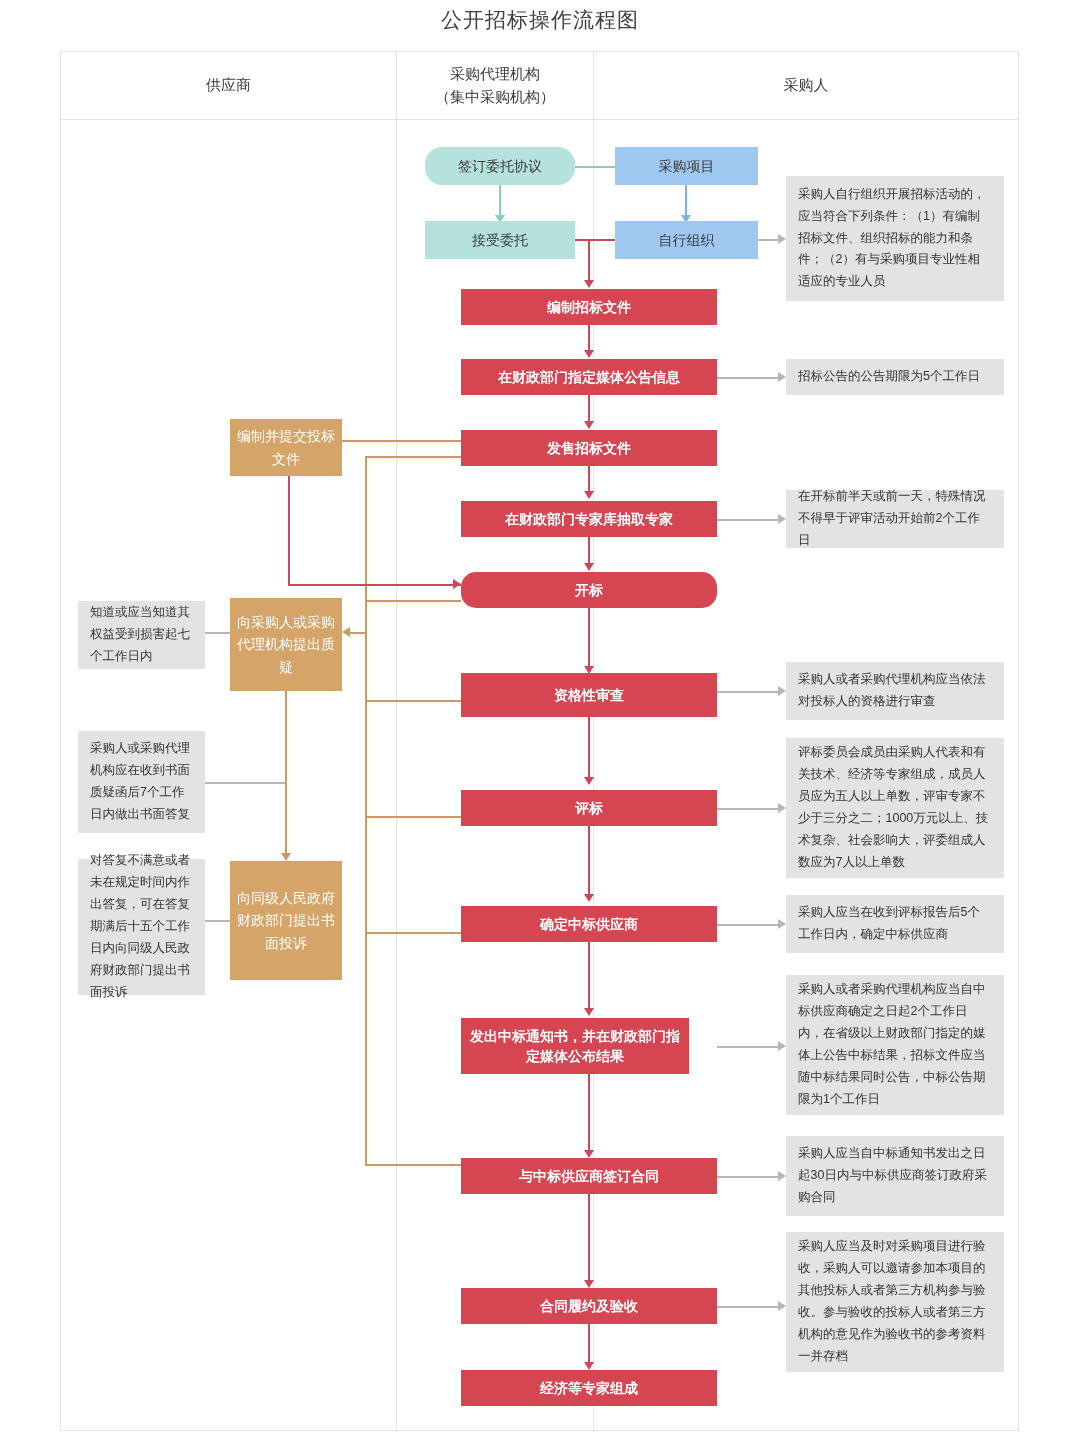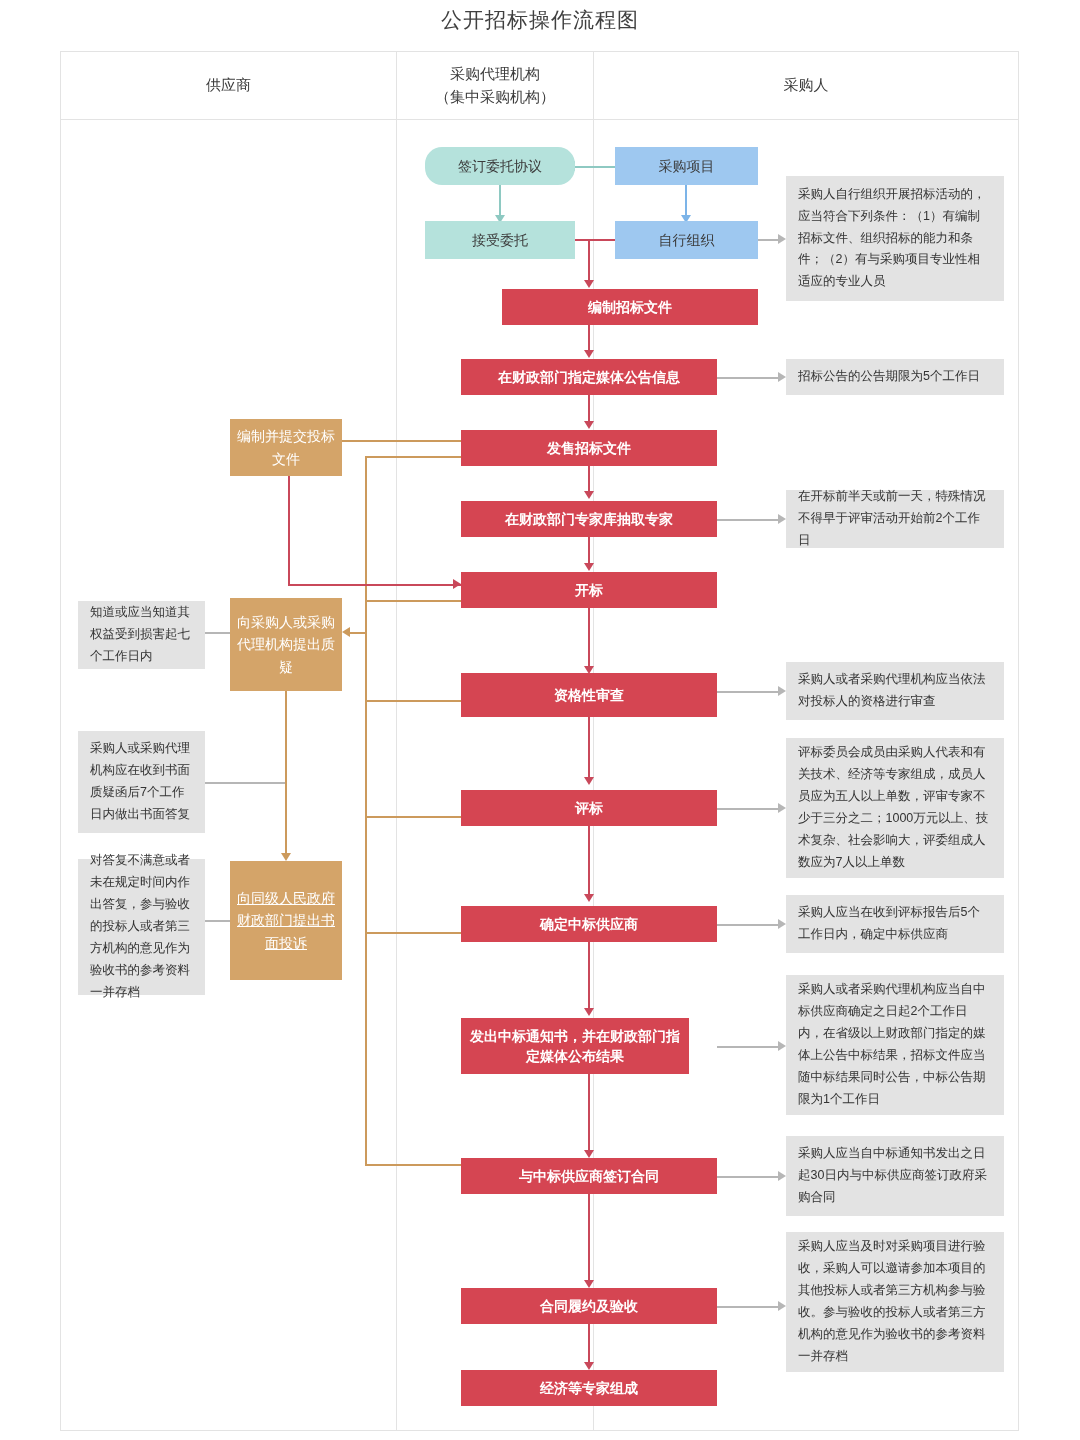--- a/index.html
+++ b/index.html
@@ -146,21 +146,21 @@
 <div class="node blue" style="left:615px; top:221px; width:143px; height:38px;">自行组织</div>
 
 <div class="ln h red-ln" style="left:575px; top:239px; width:42px;"></div>
 <div class="ln v red-ln" style="left:588px; top:239px; height:43px;"></div>
 <div class="arw down c-red" style="left:584px; top:280px;"></div>
 
 <div class="ln h gray-ln" style="left:758px; top:239px; width:22px;"></div>
 <div class="arw right c-gray" style="left:778px; top:234px;"></div>
 <div class="node note" style="left:786px; top:176px; width:218px; height:125px;">采购人自行组织开展招标活动的，应当符合下列条件：（1）有编制招标文件、组织招标的能力和条件；（2）有与采购项目专业性相适应的专业人员</div>
 
-<div class="node red" style="left:461px; top:289px; width:256px; height:36px;margin-left:41px;">编制招标文件</div>
+<div class="node red" style="left:461px; top:289px; width:256px; height:36px;">编制招标文件</div>
 
 <div class="ln v red-ln" style="left:588px; top:325px; height:27px;"></div>
 <div class="arw down c-red" style="left:584px; top:350px;"></div>
 
 <div class="node red" style="left:461px; top:359px; width:256px; height:36px;">在财政部门指定媒体公告信息</div>
 <div class="ln h gray-ln" style="left:717px; top:377px; width:63px;"></div>
 <div class="arw right c-gray" style="left:778px; top:372px;"></div>
 <div class="node note" style="left:786px; top:359px; width:218px; height:36px;">招标公告的公告期限为5个工作日</div>
 
 <div class="ln v red-ln" style="left:588px; top:395px; height:28px;"></div>
@@ -172,21 +172,21 @@
 <div class="arw down c-red" style="left:584px; top:491px;"></div>
 
 <div class="node red" style="left:461px; top:501px; width:256px; height:36px;">在财政部门专家库抽取专家</div>
 <div class="ln h gray-ln" style="left:717px; top:519px; width:63px;"></div>
 <div class="arw right c-gray" style="left:778px; top:514px;"></div>
 <div class="node note" style="left:786px; top:490px; width:218px; height:58px;">在开标前半天或前一天，特殊情况不得早于评审活动开始前2个工作日</div>
 
 <div class="ln v red-ln" style="left:588px; top:537px; height:28px;"></div>
 <div class="arw down c-red" style="left:584px; top:563px;"></div>
 
-<div class="node red" style="left:461px; top:572px; width:256px; height:36px;">开标</div>
+<div class="node red" style="left:461px; top:572px; width:256px; height:36px;border-radius:15px;">开标</div>
 
 <div class="ln v red-ln" style="left:588px; top:608px; height:62px;"></div>
 <div class="arw down c-red" style="left:584px; top:666px;"></div>
 
 <div class="node red" style="left:461px; top:673px; width:256px; height:44px;">资格性审查</div>
 <div class="ln h gray-ln" style="left:717px; top:691px; width:63px;"></div>
 <div class="arw right c-gray" style="left:778px; top:686px;"></div>
 <div class="node note" style="left:786px; top:662px; width:218px; height:58px;">采购人或者采购代理机构应当依法对投标人的资格进行审查</div>
 
 <div class="ln v red-ln" style="left:588px; top:709px; height:72px;"></div>
@@ -269,19 +269,19 @@
 <div class="arw left c-gray" style="left:197px; top:627px;"></div>
 <div class="node note" style="left:78px; top:601px; width:127px; height:68px;">知道或应当知道其权益受到损害起七个工作日内</div>
 
 <div class="ln v orange-ln" style="left:285px; top:691px; height:166px;"></div>
 <div class="arw down c-or" style="left:281px; top:853px;"></div>
 
 <div class="ln h gray-ln" style="left:205px; top:782px; width:80px;"></div>
 <div class="arw left c-gray" style="left:197px; top:777px;"></div>
 <div class="node note" style="left:78px; top:731px; width:127px; height:102px;">采购人或采购代理机构应在收到书面质疑函后7个工作日内做出书面答复</div>
 
-<div class="node orange" style="left:230px; top:861px; width:112px; height:119px;text-decoration:underline;">
+<div class="node orange" style="left:230px; top:861px; width:112px; height:119px;">
   <span>向同级人民政府财政部门提出书面投诉</span>
 </div>
 
 <div class="ln h gray-ln" style="left:205px; top:920px; width:25px;"></div>
 <div class="arw left c-gray" style="left:197px; top:915px;"></div>
-<div class="node note" style="left:78px; top:859px; width:127px; height:136px;">对答复不满意或者未在规定时间内作出答复，参与验收的投标人或者第三方机构的意见作为验收书的参考资料一并存档</div>
+<div class="node note" style="left:78px; top:859px; width:127px; height:136px;">对答复不满意或者未在规定时间内作出答复，可在答复期满后十五个工作日内向同级人民政府财政部门提出书面投诉</div>
 
 </body></html>

